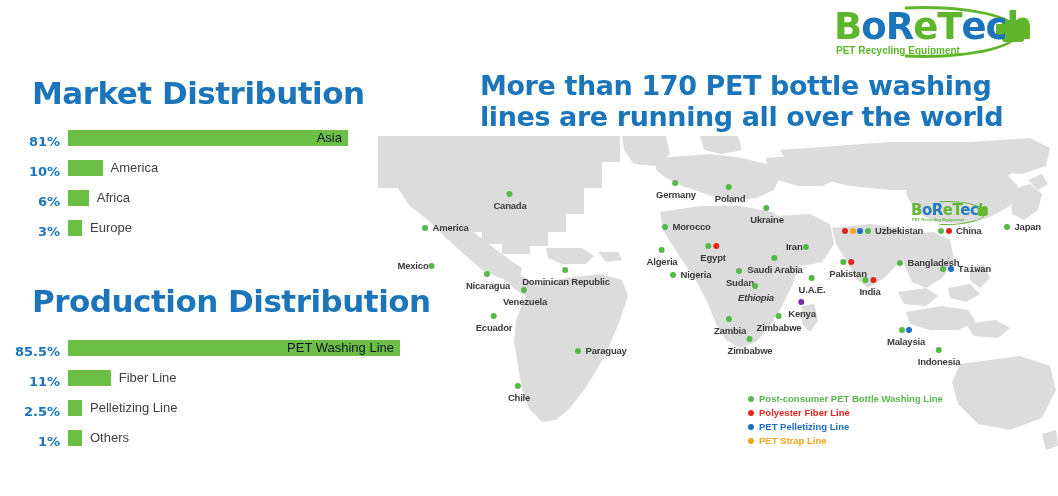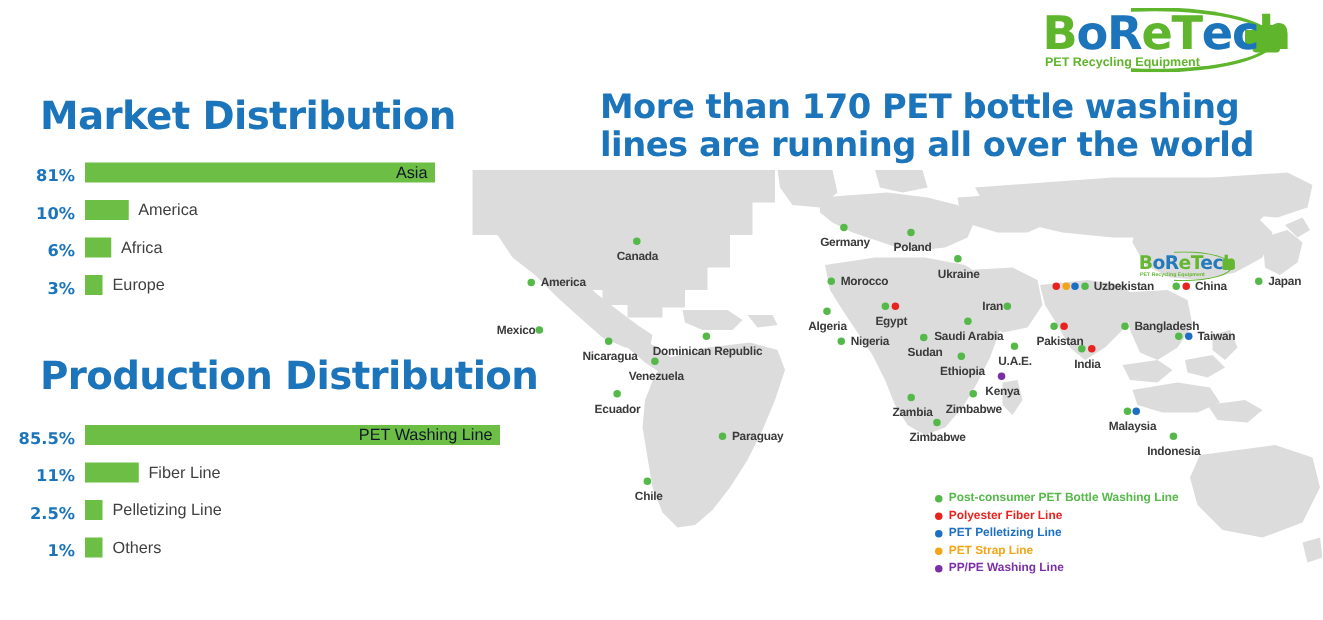--- a/index.html
+++ b/index.html
@@ -290,21 +290,21 @@
       <div class="pin right" style="left: 440px; top: 112px; transform: translateX(-100%);"><span class="pin-label">Iran</span><span class="dots"><span class="dot" style="background: rgb(84, 185, 72);"></span></span></div>
       <div class="pin below" style="left: 370px; top: 137px; transform: translateX(-50%);">
         <span class="dots"><span class="dot" style="background: rgb(84, 185, 72);"></span></span>
         <span class="pin-label">Sudan</span>
       </div>
       <div class="pin left" style="left: 300px; top: 140px;"><span class="dots"><span class="dot" style="background: rgb(84, 185, 72);"></span></span><span class="pin-label">Nigeria</span></div>
       <div class="pin below" style="left: 442px; top: 144px; transform: translateX(-50%);">
         <span class="dots"><span class="dot" style="background: rgb(84, 185, 72);"></span></span>
         <span class="pin-label">U.A.E.</span>
       </div>
-      <div class="pin below" style="left: 400px; top: 152px; transform: translateX(-50%);">
+      <div class="pin below" style="left: 386px; top: 152px; transform: translateX(-50%); font-style: italic;">
         <span class="dots"><span class="dot" style="background: rgb(84, 185, 72);"></span></span>
         <span class="pin-label">Ethiopia</span>
       </div>
       <div class="pin below" style="left: 432px; top: 168px; transform: translateX(-50%);">
         <span class="dots"><span class="dot" style="background: rgb(122, 47, 168);"></span></span>
         <span class="pin-label">Kenya</span>
       </div>
       <div class="pin below" style="left: 360px; top: 185px; transform: translateX(-50%);">
         <span class="dots"><span class="dot" style="background: rgb(84, 185, 72);"></span></span>
         <span class="pin-label">Zambia</span>
@@ -322,21 +322,21 @@
         <span class="pin-label">Pakistan</span>
       </div>
       <div class="pin below" style="left: 500px; top: 146px; transform: translateX(-50%);">
         <span class="dots"><span class="dot" style="background: rgb(84, 185, 72);"></span><span class="dot" style="background: rgb(232, 35, 31);"></span></span>
         <span class="pin-label">India</span>
       </div>
       <div class="pin left" style="left: 527px; top: 128px;"><span class="dots"><span class="dot" style="background: rgb(84, 185, 72);"></span></span><span class="pin-label">Bangladesh</span></div>
       <div class="pin left" style="left: 472px; top: 96px;"><span class="dots"><span class="dot" style="background: rgb(232, 35, 31);"></span><span class="dot" style="background: rgb(245, 164, 23);"></span><span class="dot" style="background: rgb(28, 111, 196);"></span><span class="dot" style="background: rgb(84, 185, 72);"></span></span><span class="pin-label">Uzbekistan</span></div>
       <div class="pin left" style="left: 568px; top: 96px;"><span class="dots"><span class="dot" style="background: rgb(84, 185, 72);"></span><span class="dot" style="background: rgb(232, 35, 31);"></span></span><span class="pin-label">China</span></div>
       <div class="pin left" style="left: 634px; top: 92px;"><span class="dots"><span class="dot" style="background: rgb(84, 185, 72);"></span></span><span class="pin-label">Japan</span></div>
-      <div class="pin left" style="left: 570px; top: 136px;"><span class="dots"><span class="dot" style="background: rgb(84, 185, 72);"></span><span class="dot" style="background: rgb(28, 111, 196);"></span></span><span class="pin-label">Taiwan</span></div>
+      <div class="pin left" style="left: 570px; top: 136px; font-family: Liberation Mono, monospace;"><span class="dots"><span class="dot" style="background: rgb(84, 185, 72);"></span><span class="dot" style="background: rgb(28, 111, 196);"></span></span><span class="pin-label">Taiwan</span></div>
       <div class="pin below" style="left: 536px; top: 196px; transform: translateX(-50%);">
         <span class="dots"><span class="dot" style="background: rgb(84, 185, 72);"></span><span class="dot" style="background: rgb(28, 111, 196);"></span></span>
         <span class="pin-label">Malaysia</span>
       </div>
       <div class="pin below" style="left: 569px; top: 216px; transform: translateX(-50%);">
         <span class="dots"><span class="dot" style="background: rgb(84, 185, 72);"></span></span>
         <span class="pin-label">Indonesia</span>
       </div>
     </div>
 
@@ -345,16 +345,15 @@
     <div class="mm-cap"></div>
     <div class="mm-word" id="mm-word"><span class="lg-g">B</span><span class="lg-b">o</span><span class="lg-b">R</span><span class="lg-g">e</span><span class="lg-g">T</span><span class="lg-b">e</span><span class="lg-b">c</span><span class="lg-g">h</span></div>
     <div class="mm-tag">PET Recycling Equipment</div>
   </div>
 
   <div class="legend" id="map-legend">
       <div class="legend-row"><span class="legend-dot" style="background: rgb(84, 185, 72);"></span><span class="legend-text" style="color: rgb(84, 185, 72);">Post-consumer PET Bottle Washing Line</span></div>
       <div class="legend-row"><span class="legend-dot" style="background: rgb(232, 35, 31);"></span><span class="legend-text" style="color: rgb(232, 35, 31);">Polyester Fiber Line</span></div>
       <div class="legend-row"><span class="legend-dot" style="background: rgb(28, 111, 196);"></span><span class="legend-text" style="color: rgb(28, 111, 196);">PET Pelletizing Line</span></div>
       <div class="legend-row"><span class="legend-dot" style="background: rgb(245, 164, 23);"></span><span class="legend-text" style="color: rgb(245, 164, 23);">PET Strap Line</span></div>
-      <div class="legend-row"><span class="legend-dot" style="background: rgb(122, 47, 168);"></span><span class="legend-text" style="color: rgb(122, 47, 168);">PP/PE Washing Line</span></div>
     </div>
 
 </div>
 
 </body></html>

